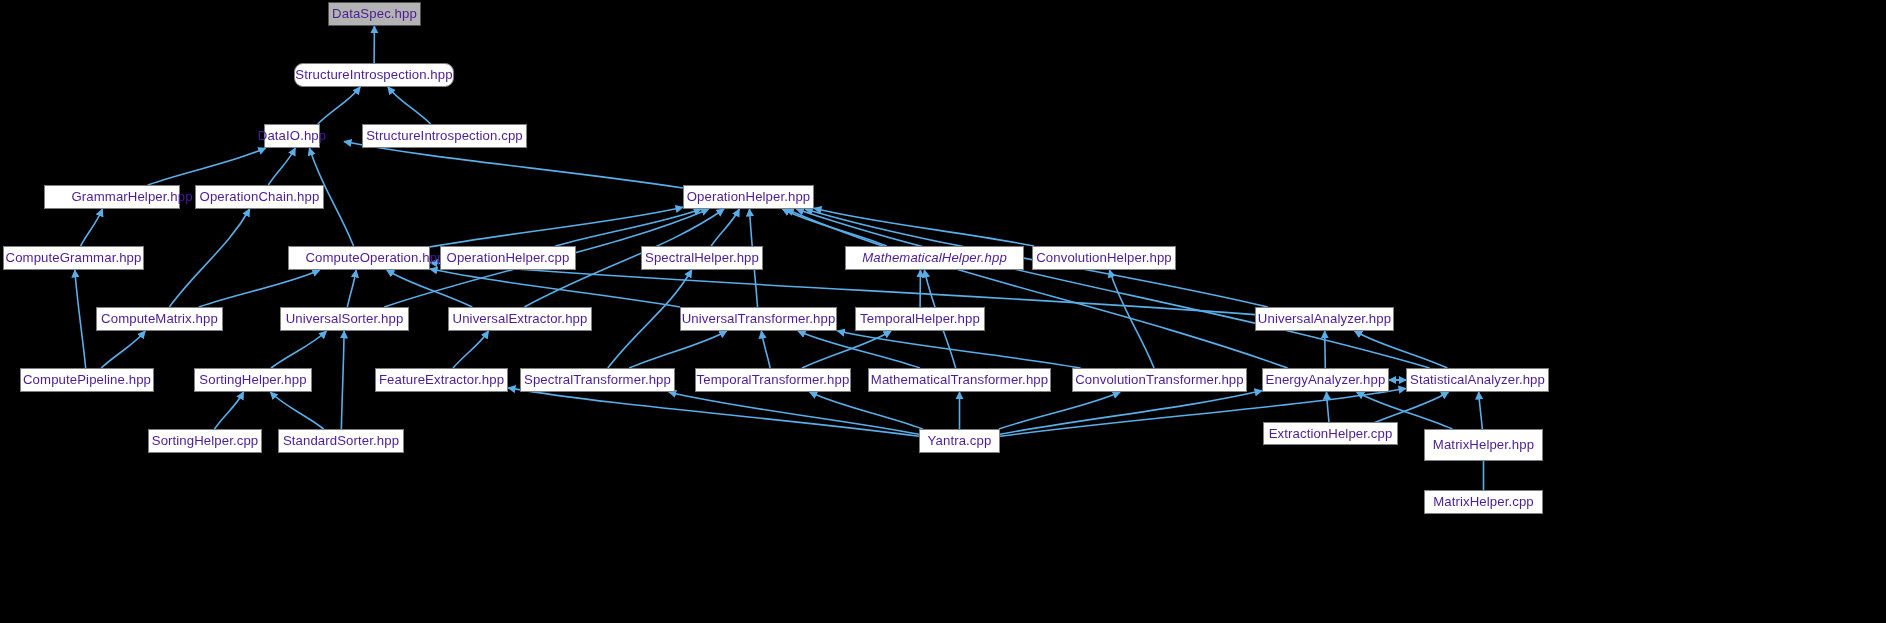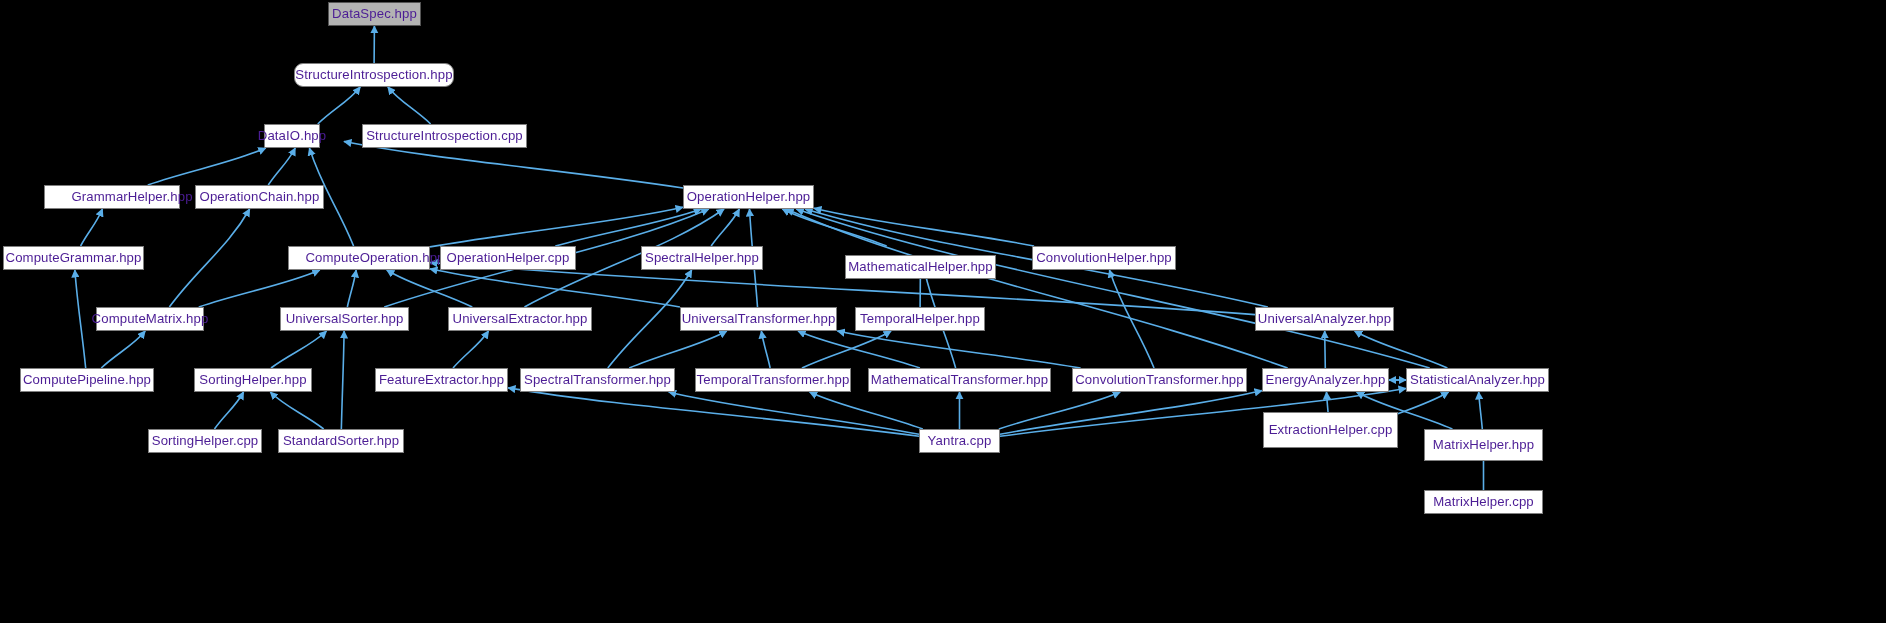--- a/index.html
+++ b/index.html
@@ -141,27 +141,27 @@
       </div>
       <div class="node" style="left: 288px; top: 246px; width: 142px; height: 24px; padding-left: 32px;">
         <span class="node-label">ComputeOperation.hpp</span>
       </div>
       <div class="node" style="left: 440px; top: 246px; width: 136px; height: 24px;">
         <span class="node-label">OperationHelper.cpp</span>
       </div>
       <div class="node" style="left: 641px; top: 246px; width: 122px; height: 24px;">
         <span class="node-label">SpectralHelper.hpp</span>
       </div>
-      <div class="node" style="left: 845px; top: 255px; width: 151px; height: 24px;">
+      <div class="node" style="left: 845px; top: 246px; width: 179px; height: 24px; font-style: italic;">
         <span class="node-label">MathematicalHelper.hpp</span>
       </div>
       <div class="node" style="left: 1032px; top: 246px; width: 144px; height: 24px;">
         <span class="node-label">ConvolutionHelper.hpp</span>
       </div>
-      <div class="node" style="left: 96px; top: 307px; width: 108px; height: 24px; align-items: center;">
+      <div class="node" style="left: 96px; top: 307px; width: 127px; height: 24px; align-items: center;">
         <span class="node-label">ComputeMatrix.hpp</span>
       </div>
       <div class="node" style="left: 280px; top: 307px; width: 129px; height: 24px;">
         <span class="node-label">UniversalSorter.hpp</span>
       </div>
       <div class="node" style="left: 428px; top: 307px; width: 144px; height: 24px; margin-left: 20px;">
         <span class="node-label">UniversalExtractor.hpp</span>
       </div>
       <div class="node" style="left: 680px; top: 307px; width: 157px; height: 24px;">
         <span class="node-label">UniversalTransformer.hpp</span>
@@ -201,21 +201,21 @@
       </div>
       <div class="node" style="left: 148px; top: 429px; width: 114px; height: 24px;">
         <span class="node-label">SortingHelper.cpp</span>
       </div>
       <div class="node" style="left: 278px; top: 429px; width: 126px; height: 24px;">
         <span class="node-label">StandardSorter.hpp</span>
       </div>
       <div class="node" style="left: 919px; top: 429px; width: 81px; height: 24px;">
         <span class="node-label">Yantra.cpp</span>
       </div>
-      <div class="node" style="left: 1263px; top: 412px; width: 135px; height: 36px;">
+      <div class="node" style="left: 1263px; top: 422px; width: 135px; height: 23px;">
         <span class="node-label">ExtractionHelper.cpp</span>
       </div>
       <div class="node" style="left: 1424px; top: 429px; width: 119px; height: 32px;">
         <span class="node-label">MatrixHelper.hpp</span>
       </div>
       <div class="node" style="left: 1424px; top: 490px; width: 119px; height: 24px;">
         <span class="node-label">MatrixHelper.cpp</span>
       </div>
     </div>
 </div>

